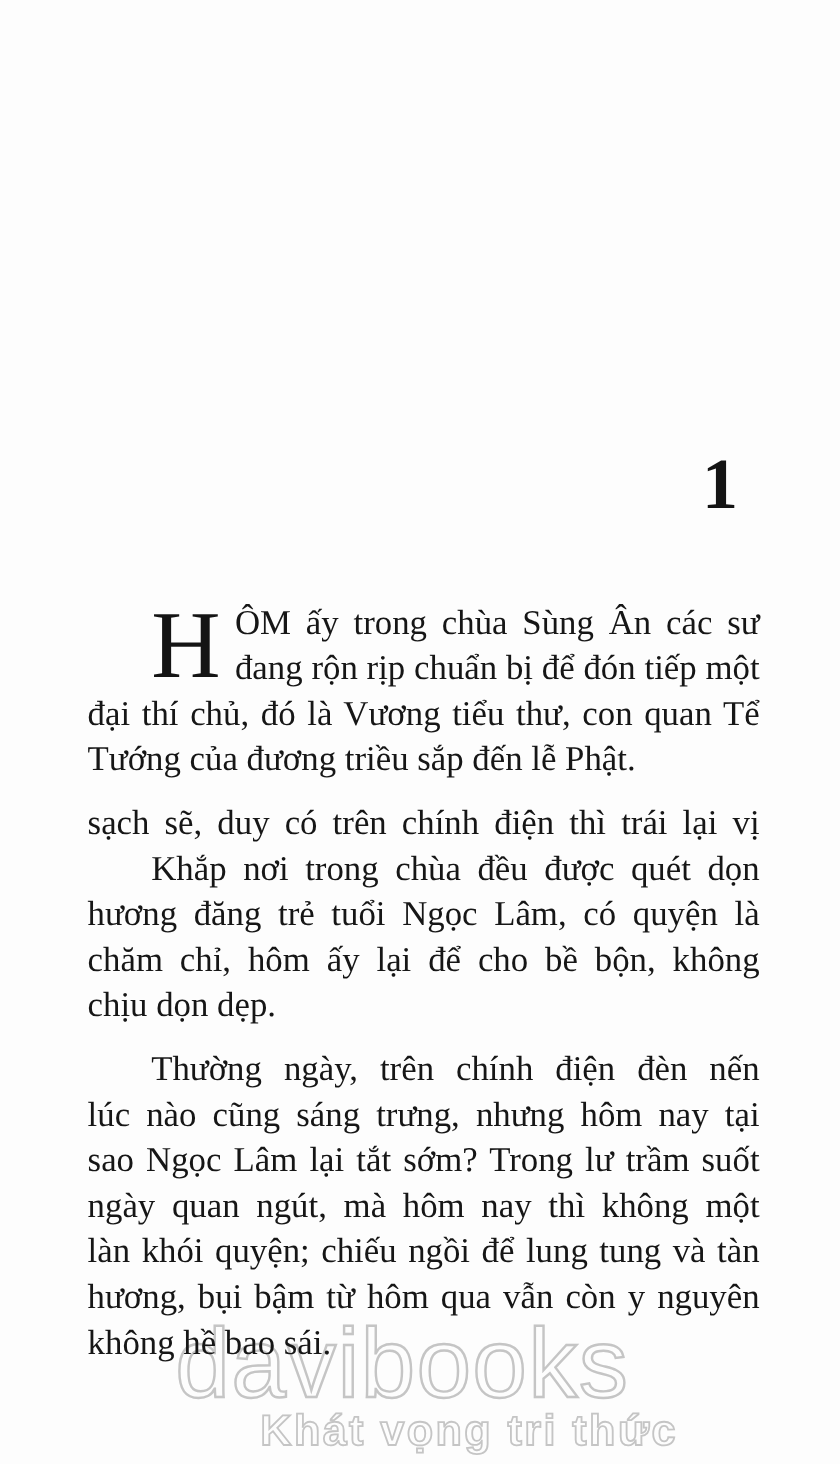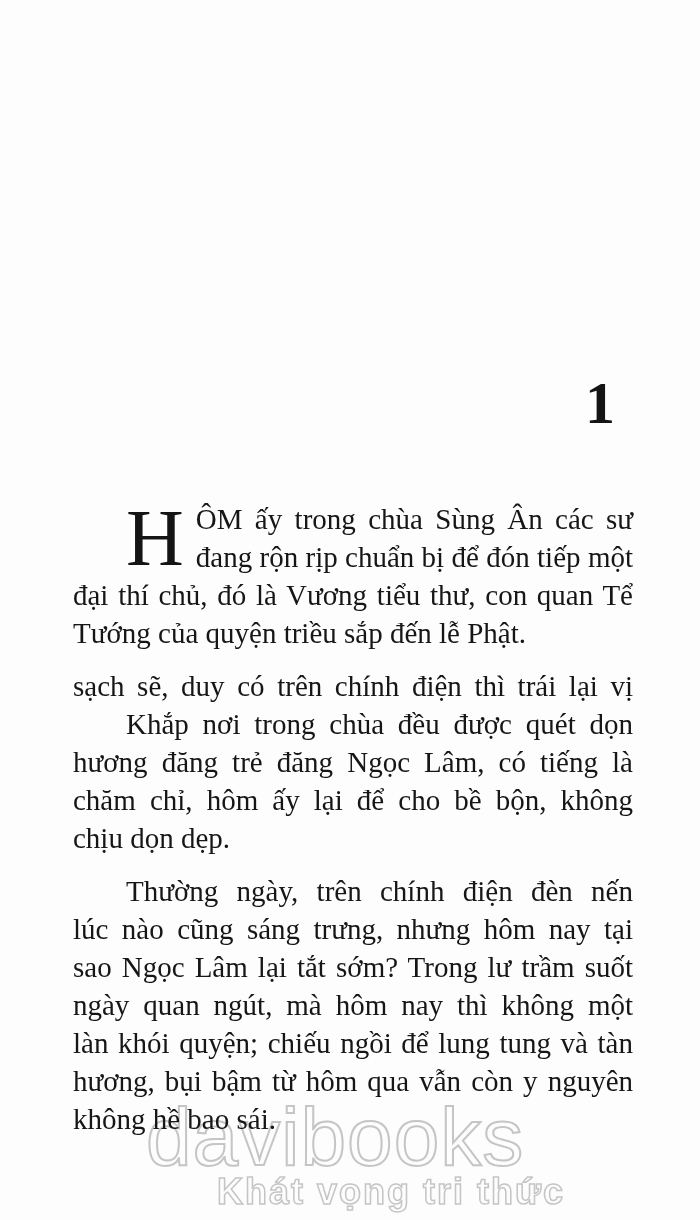--- a/index.html
+++ b/index.html
@@ -91,26 +91,26 @@
     <div class="wm-brand">davibooks</div>
     <div class="wm-tagline">Khát vọng tri thức</div>
   </div>
 
   <div class="body-text" id="body-text">
       <div class="para">
         <span class="drop-cap">H</span>
         <div class="line">ÔM ấy trong chùa Sùng Ân các sư</div>
         <div class="line">đang rộn rịp chuẩn bị để đón tiếp một</div>
         <div class="line">đại thí chủ, đó là Vương tiểu thư, con quan Tể</div>
-        <div class="line para-end">Tướng của quyện triều sắp đến lễ Phật.</div>
+        <div class="line para-end">Tướng của đương triều sắp đến lễ Phật.</div>
       </div>
       <div class="para">
         <div class="line">sạch sẽ, duy có trên chính điện thì trái lại vị</div>
         <div class="line first-indent">Khắp nơi trong chùa đều được quét dọn</div>
-        <div class="line">hương đăng trẻ đăng Ngọc Lâm, có tiếng là</div>
+        <div class="line">hương đăng trẻ tuổi Ngọc Lâm, có quyện là</div>
         <div class="line">chăm chỉ, hôm ấy lại để cho bề bộn, không</div>
         <div class="line para-end">chịu dọn dẹp.</div>
       </div>
       <div class="para">
         <div class="line first-indent">Thường ngày, trên chính điện đèn nến</div>
         <div class="line">lúc nào cũng sáng trưng, nhưng hôm nay tại</div>
         <div class="line">sao Ngọc Lâm lại tắt sớm? Trong lư trầm suốt</div>
         <div class="line">ngày quan ngút, mà hôm nay thì không một</div>
         <div class="line">làn khói quyện; chiếu ngồi để lung tung và tàn</div>
         <div class="line">hương, bụi bậm từ hôm qua vẫn còn y nguyên</div>

